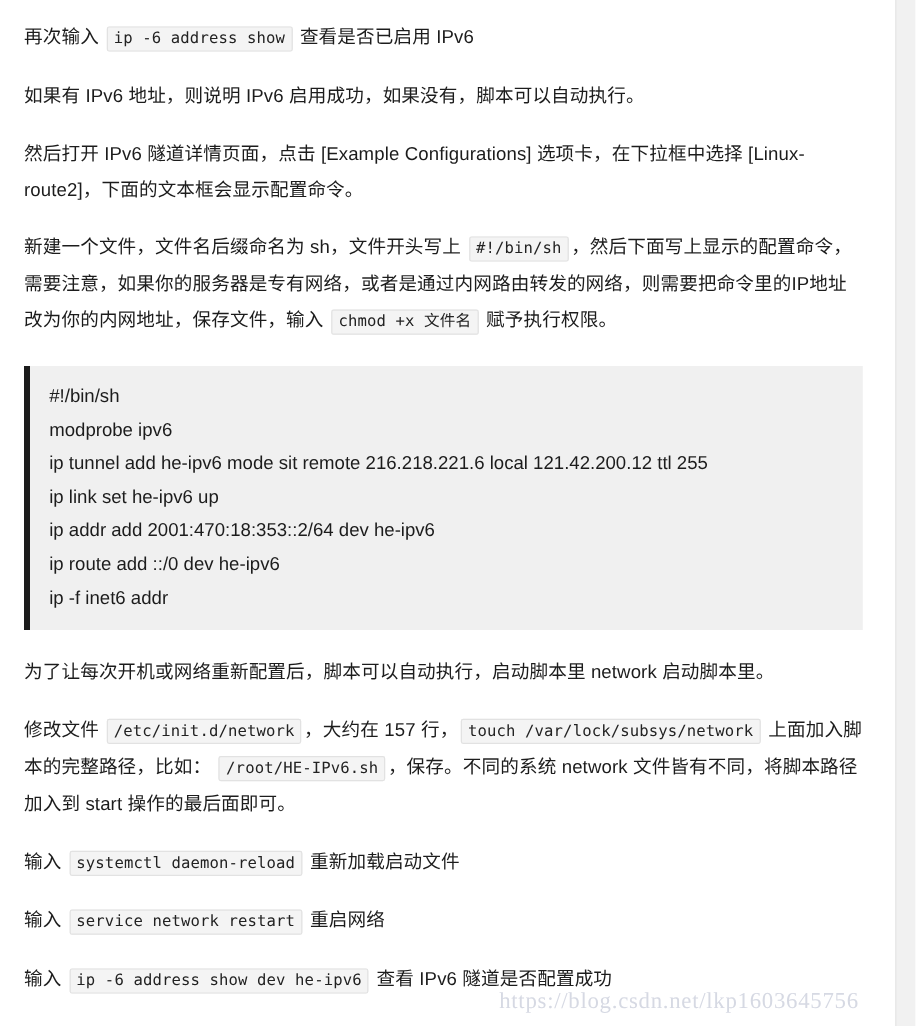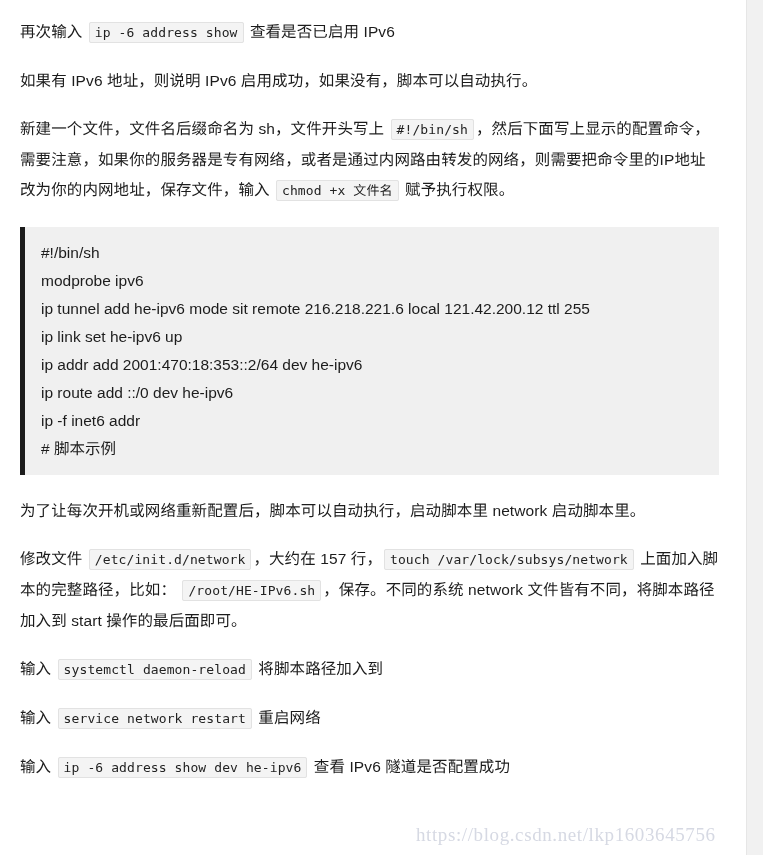--- a/index.html
+++ b/index.html
@@ -91,39 +91,39 @@
 <body>
 
 <div class="scrollbar-track"></div>
 
 <div class="article">
 
   <p><span>再次输入 </span><code class="inline">ip -6 address show</code><span> 查看是否已启用 IPv6</span></p>
 
   <p><span>如果有 IPv6 地址，则说明 IPv6 启用成功，如果没有，脚本可以自动执行。</span></p>
 
+  <p><span>然后打开 IPv6 隧道详情页面，点击 [Example Configurations] 选项卡，在下拉框中选择 [Linux-route2]，下面的文本框会显示配置命令。</span></p>
 
   <p><span>新建一个文件，文件名后缀命名为 sh，文件开头写上 </span><code class="inline">#!/bin/sh</code><span>，然后下面写上显示的配置命令，需要注意，如果你的服务器是专有网络，或者是通过内网路由转发的网络，则需要把命令里的IP地址改为你的内网地址，保存文件，输入 </span><code class="inline">chmod +x 文件名</code><span> 赋予执行权限。</span></p>
 
   <div class="codeblock">
       <div class="line">#!/bin/sh</div>
       <div class="line">modprobe ipv6</div>
       <div class="line">ip tunnel add he-ipv6 mode sit remote 216.218.221.6 local 121.42.200.12 ttl 255</div>
       <div class="line">ip link set he-ipv6 up</div>
       <div class="line">ip addr add 2001:470:18:353::2/64 dev he-ipv6</div>
       <div class="line">ip route add ::/0 dev he-ipv6</div>
       <div class="line">ip -f inet6 addr</div>
-      <div class="line"># 脚本示例</div>
     </div>
 
   <p><span>为了让每次开机或网络重新配置后，脚本可以自动执行，启动脚本里 network 启动脚本里。</span></p>
 
   <p><span>修改文件 </span><code class="inline">/etc/init.d/network</code><span>，大约在 157 行，</span><code class="inline">touch /var/lock/subsys/network</code><span> 上面加入脚本的完整路径，比如： </span><code class="inline">/root/HE-IPv6.sh</code><span>，保存。不同的系统 network 文件皆有不同，将脚本路径加入到 start 操作的最后面即可。</span></p>
 
-  <p><span>输入 </span><code class="inline">systemctl daemon-reload</code><span> 将脚本路径加入到</span></p>
+  <p><span>输入 </span><code class="inline">systemctl daemon-reload</code><span> 重新加载启动文件</span></p>
 
   <p><span>输入 </span><code class="inline">service network restart</code><span> 重启网络</span></p>
 
   <p><span>输入 </span><code class="inline">ip -6 address show dev he-ipv6</code><span> 查看 IPv6 隧道是否配置成功</span></p>
 
 </div>
 
 <div class="watermark">https://blog.csdn.net/lkp1603645756</div>
 
 </body></html>

